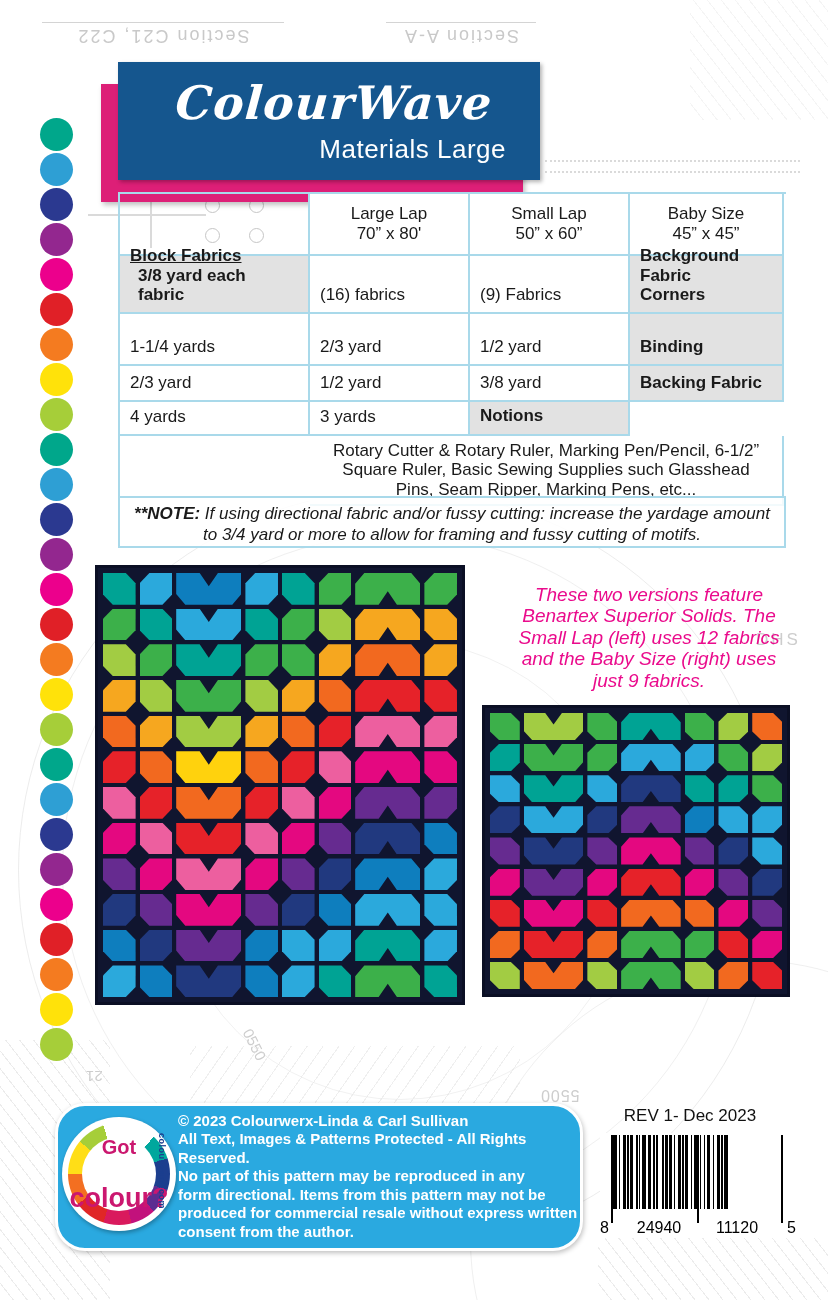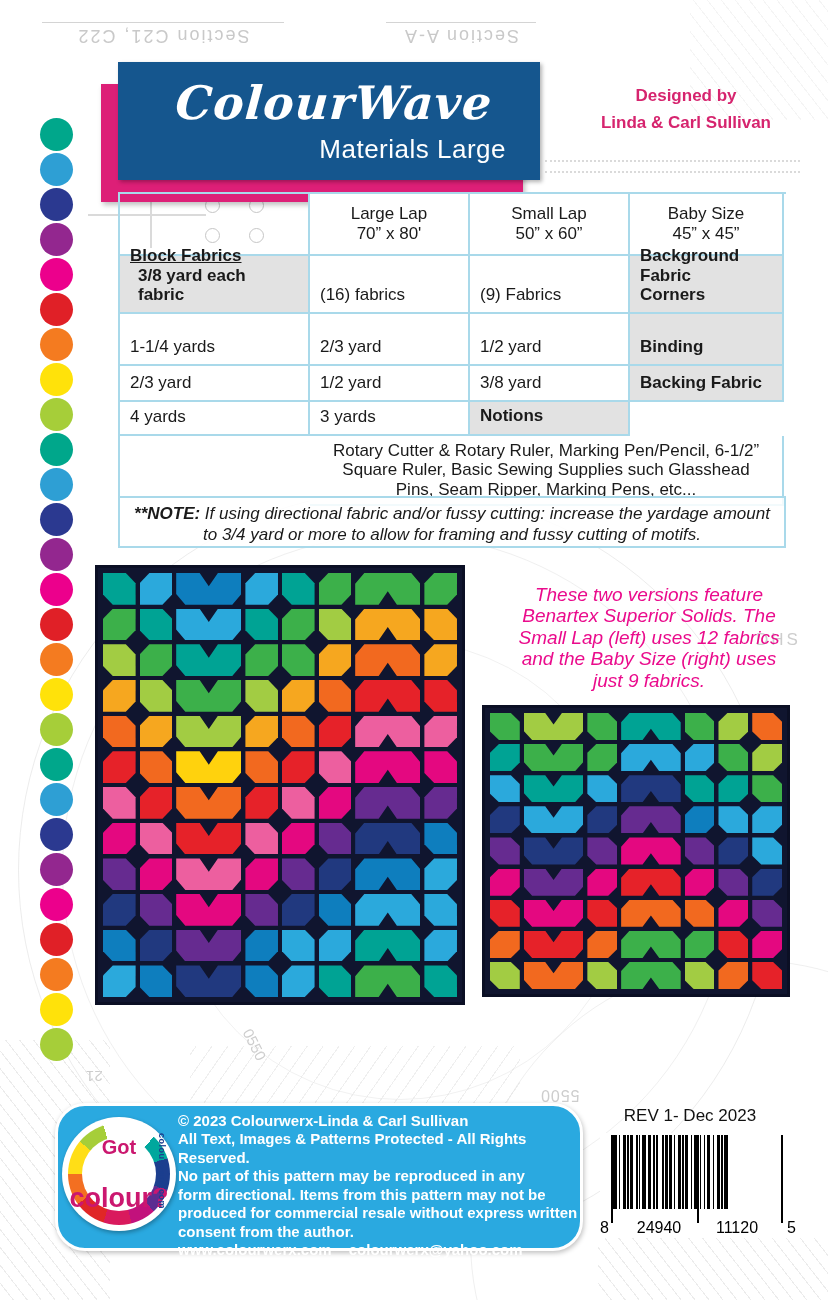--- a/index.html
+++ b/index.html
@@ -126,22 +126,20 @@
     <div class="hatch hatch2" style="left:190px;top:1046px;width:330px;height:58px;"></div>
     <div class="hatch" style="left:598px;top:1238px;width:230px;height:62px;"></div>
     <div class="hatch" style="left:690px;top:0px;width:138px;height:120px;opacity:.3;"></div>
   </div>
 
   <div class="pink-box"></div>
   <div class="blue-box">
     <div class="logo-script">ColourWave</div>
     <div class="logo-sub">Materials Large</div>
   </div>
-  <div class="designed-by pre">Designed by
-Linda &amp; Carl Sullivan</div>
 
   <div class="dot-col" id="dotcol">
       <div class="dot" style="background: rgb(0, 167, 139);"></div>
       <div class="dot" style="background: rgb(46, 159, 212);"></div>
       <div class="dot" style="background: rgb(43, 57, 144);"></div>
       <div class="dot" style="background: rgb(147, 39, 143);"></div>
       <div class="dot" style="background: rgb(236, 0, 140);"></div>
       <div class="dot" style="background: rgb(224, 32, 39);"></div>
       <div class="dot" style="background: rgb(244, 123, 32);"></div>
       <div class="dot" style="background: rgb(255, 226, 10);"></div>
@@ -418,21 +416,20 @@
     </div>
     <div class="wheel-brand">colourwerx.com</div>
   </div>
   <div class="footer-text" id="footer-lines">
       <div>© 2023 Colourwerx-Linda &amp; Carl Sullivan</div>
       <div>All Text, Images &amp; Patterns Protected - All Rights Reserved.</div>
       <div>No part of this pattern may be reproduced  in any</div>
       <div>form directional.   Items from this pattern may not be</div>
       <div>produced for commercial resale without express written</div>
       <div>consent from the author.</div>
-      <div>www.colourwerx.com ~ colourwerx@yahoo.com</div>
     </div>
 
   <div class="rev-text">REV 1- Dec 2023</div>
   <div class="barcode">
     <div class="bars" id="bars">
         <div class="bar" style="width: 4.35px; background: rgb(0, 0, 0);"></div>
         <div class="bar" style="width: 1.45px; background: rgb(255, 255, 255);"></div>
         <div class="bar" style="width: 1.45px; background: rgb(0, 0, 0);"></div>
         <div class="bar" style="width: 2.9px; background: rgb(255, 255, 255);"></div>
         <div class="bar" style="width: 2.9px; background: rgb(0, 0, 0);"></div>

